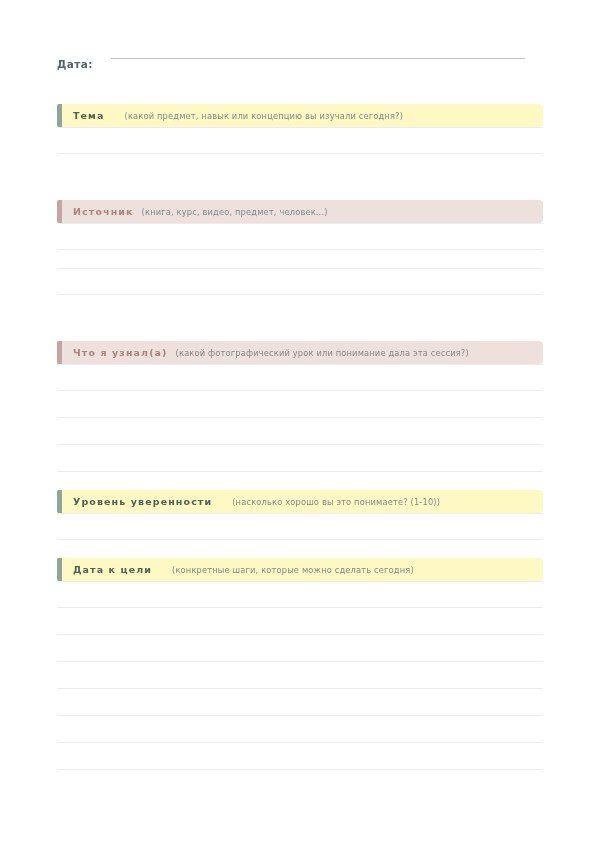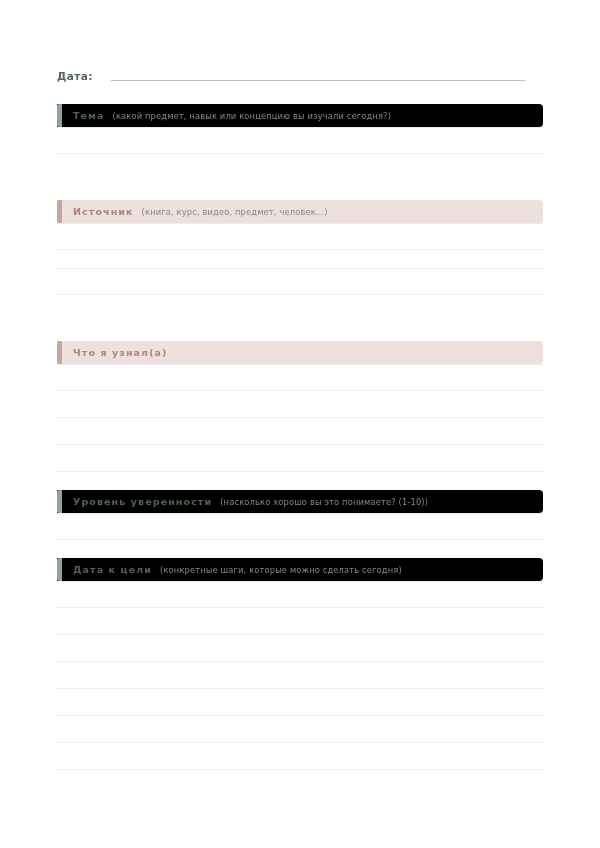--- a/index.html
+++ b/index.html
@@ -19,21 +19,20 @@
     position: relative;
     width: 600px;
     height: 848px;
     box-sizing: border-box;
     padding: 0 57px;
   }
 
   
   .date-row {
     display: flex;
-    align-items: flex-end;
     height: 26px;
     margin-top: 58px;
     gap: 0;
   }
   .date-label {
     font-size: 10.5px;
     font-weight: 700;
     color: #55656a;
     letter-spacing: 0.4px;
     white-space: nowrap;
@@ -67,21 +66,21 @@
   .bar::before {
     content: "";
     position: absolute;
     left: 0;
     top: 0;
     bottom: 0;
     width: 5px;
     border-radius: 2px 0 0 2px;
   }
 
-  .bar.green { background: #000000; }
+  .bar.green { background: #fef9c3; gap: 12px; }
   .bar.green::before { background: #8ea49d; }
   .bar.pink  { background: #eee1dd; margin-top: 46px; }
   .bar.pink::before  { background: #c3a69f; }
 
   .bar-label {
     font-size: 9.5px;
     font-weight: 700;
     letter-spacing: 1.1px;
     white-space: nowrap;
   }
@@ -134,20 +133,21 @@
         </div>
       </div>
       <div class="section">
         <div class="lines">
           <div class="line"></div>
         </div>
       </div>
       <div class="section">
         <div class="bar pink">
           <span class="bar-label">Что я узнал(а)</span>
+          <span class="bar-hint">(какой фотографический урок или понимание дала эта сессия?)</span>
         </div>
         <div class="lines">
           <div class="line"></div>
           <div class="line"></div>
           <div class="line"></div>
           <div class="line"></div>
         </div>
       </div>
       <div class="section">
         <div class="bar green">

